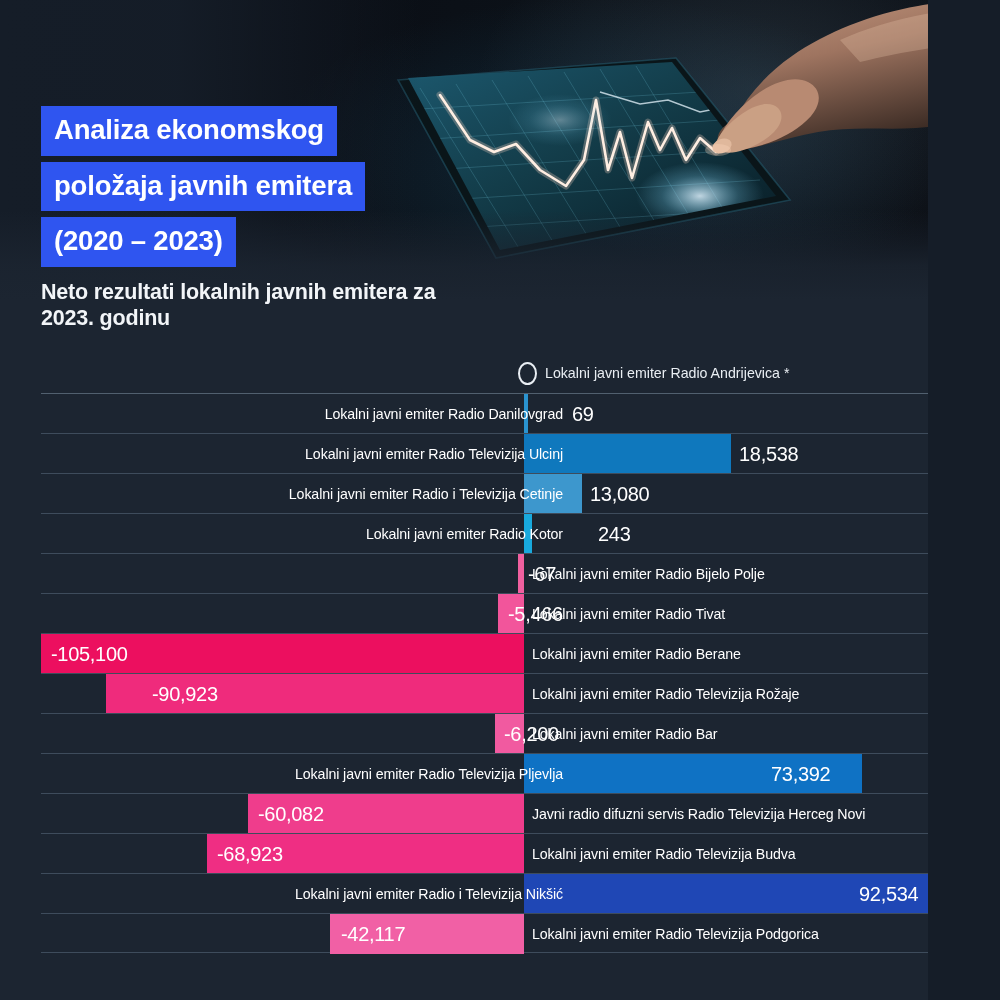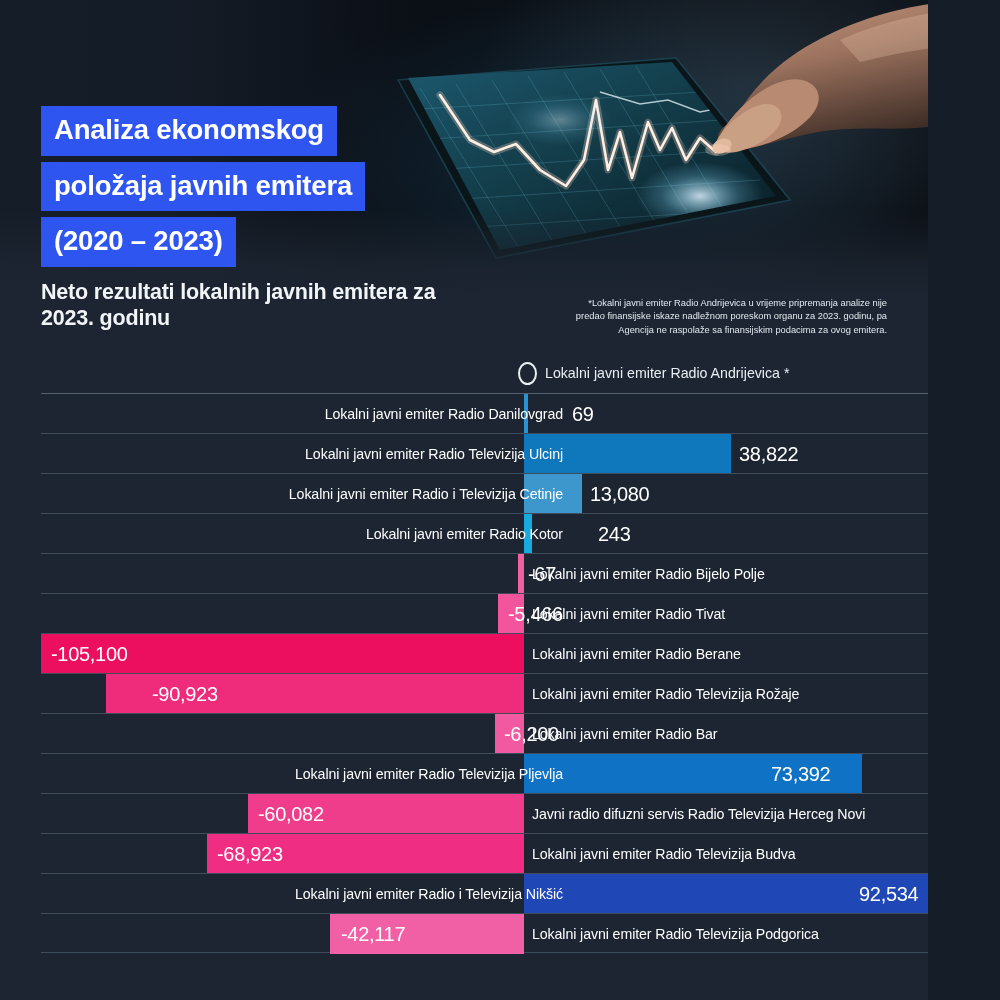--- a/index.html
+++ b/index.html
@@ -212,39 +212,38 @@
   </div>
 
   <div id="title-block">
     <div class="title-line">Analiza ekonomskog</div>
     <div class="title-line">položaja javnih emitera</div>
     <div class="title-line">(2020 – 2023)</div>
   </div>
 
   <div id="subtitle">Neto rezultati lokalnih javnih emitera za 2023. godinu</div>
 
-  <div id="footnote">*Lokalni javni emiter Radio Andrijevica u vrijeme pripremanja analize nije predao finansijske iskaze nadležnom poreskom organu za 2023. godinu, pa Agencija ne raspolaže sa finansijskim podacima za ovog emitera.</div>
 
   <div id="chart">
 
     <div id="zero-row">
       <div id="zero-glyph"></div>
       <div id="zero-label">Lokalni javni emiter Radio Andrijevica *</div>
     </div>
 
     <div id="rows-host">
         <div class="row first">
           <div class="bar" style="background: rgb(42, 147, 207); width: 4px; left: 483px;"></div>
           <div class="bar-label" style="right: 396px;">Lokalni javni emiter Radio Danilovgrad</div>
           <div class="value" style="left: 531px;">69</div>
         </div>
         <div class="row">
           <div class="bar" style="background: rgb(15, 120, 189); width: 207px; left: 483px;"></div>
           <div class="bar-label" style="right: 396px;">Lokalni javni emiter Radio Televizija Ulcinj</div>
-          <div class="value" style="left: 698px;">38,822</div>
+          <div class="value" style="left: 698px;">18,538</div>
         </div>
         <div class="row">
           <div class="bar" style="background: rgb(61, 151, 205); width: 58px; left: 483px;"></div>
           <div class="bar-label" style="right: 396px;">Lokalni javni emiter Radio i Televizija Cetinje</div>
           <div class="value" style="left: 549px;">13,080</div>
         </div>
         <div class="row">
           <div class="bar" style="background: rgb(24, 169, 221); width: 8px; left: 483px;"></div>
           <div class="bar-label" style="right: 396px;">Lokalni javni emiter Radio Kotor</div>
           <div class="value" style="left: 557px;">243</div>

